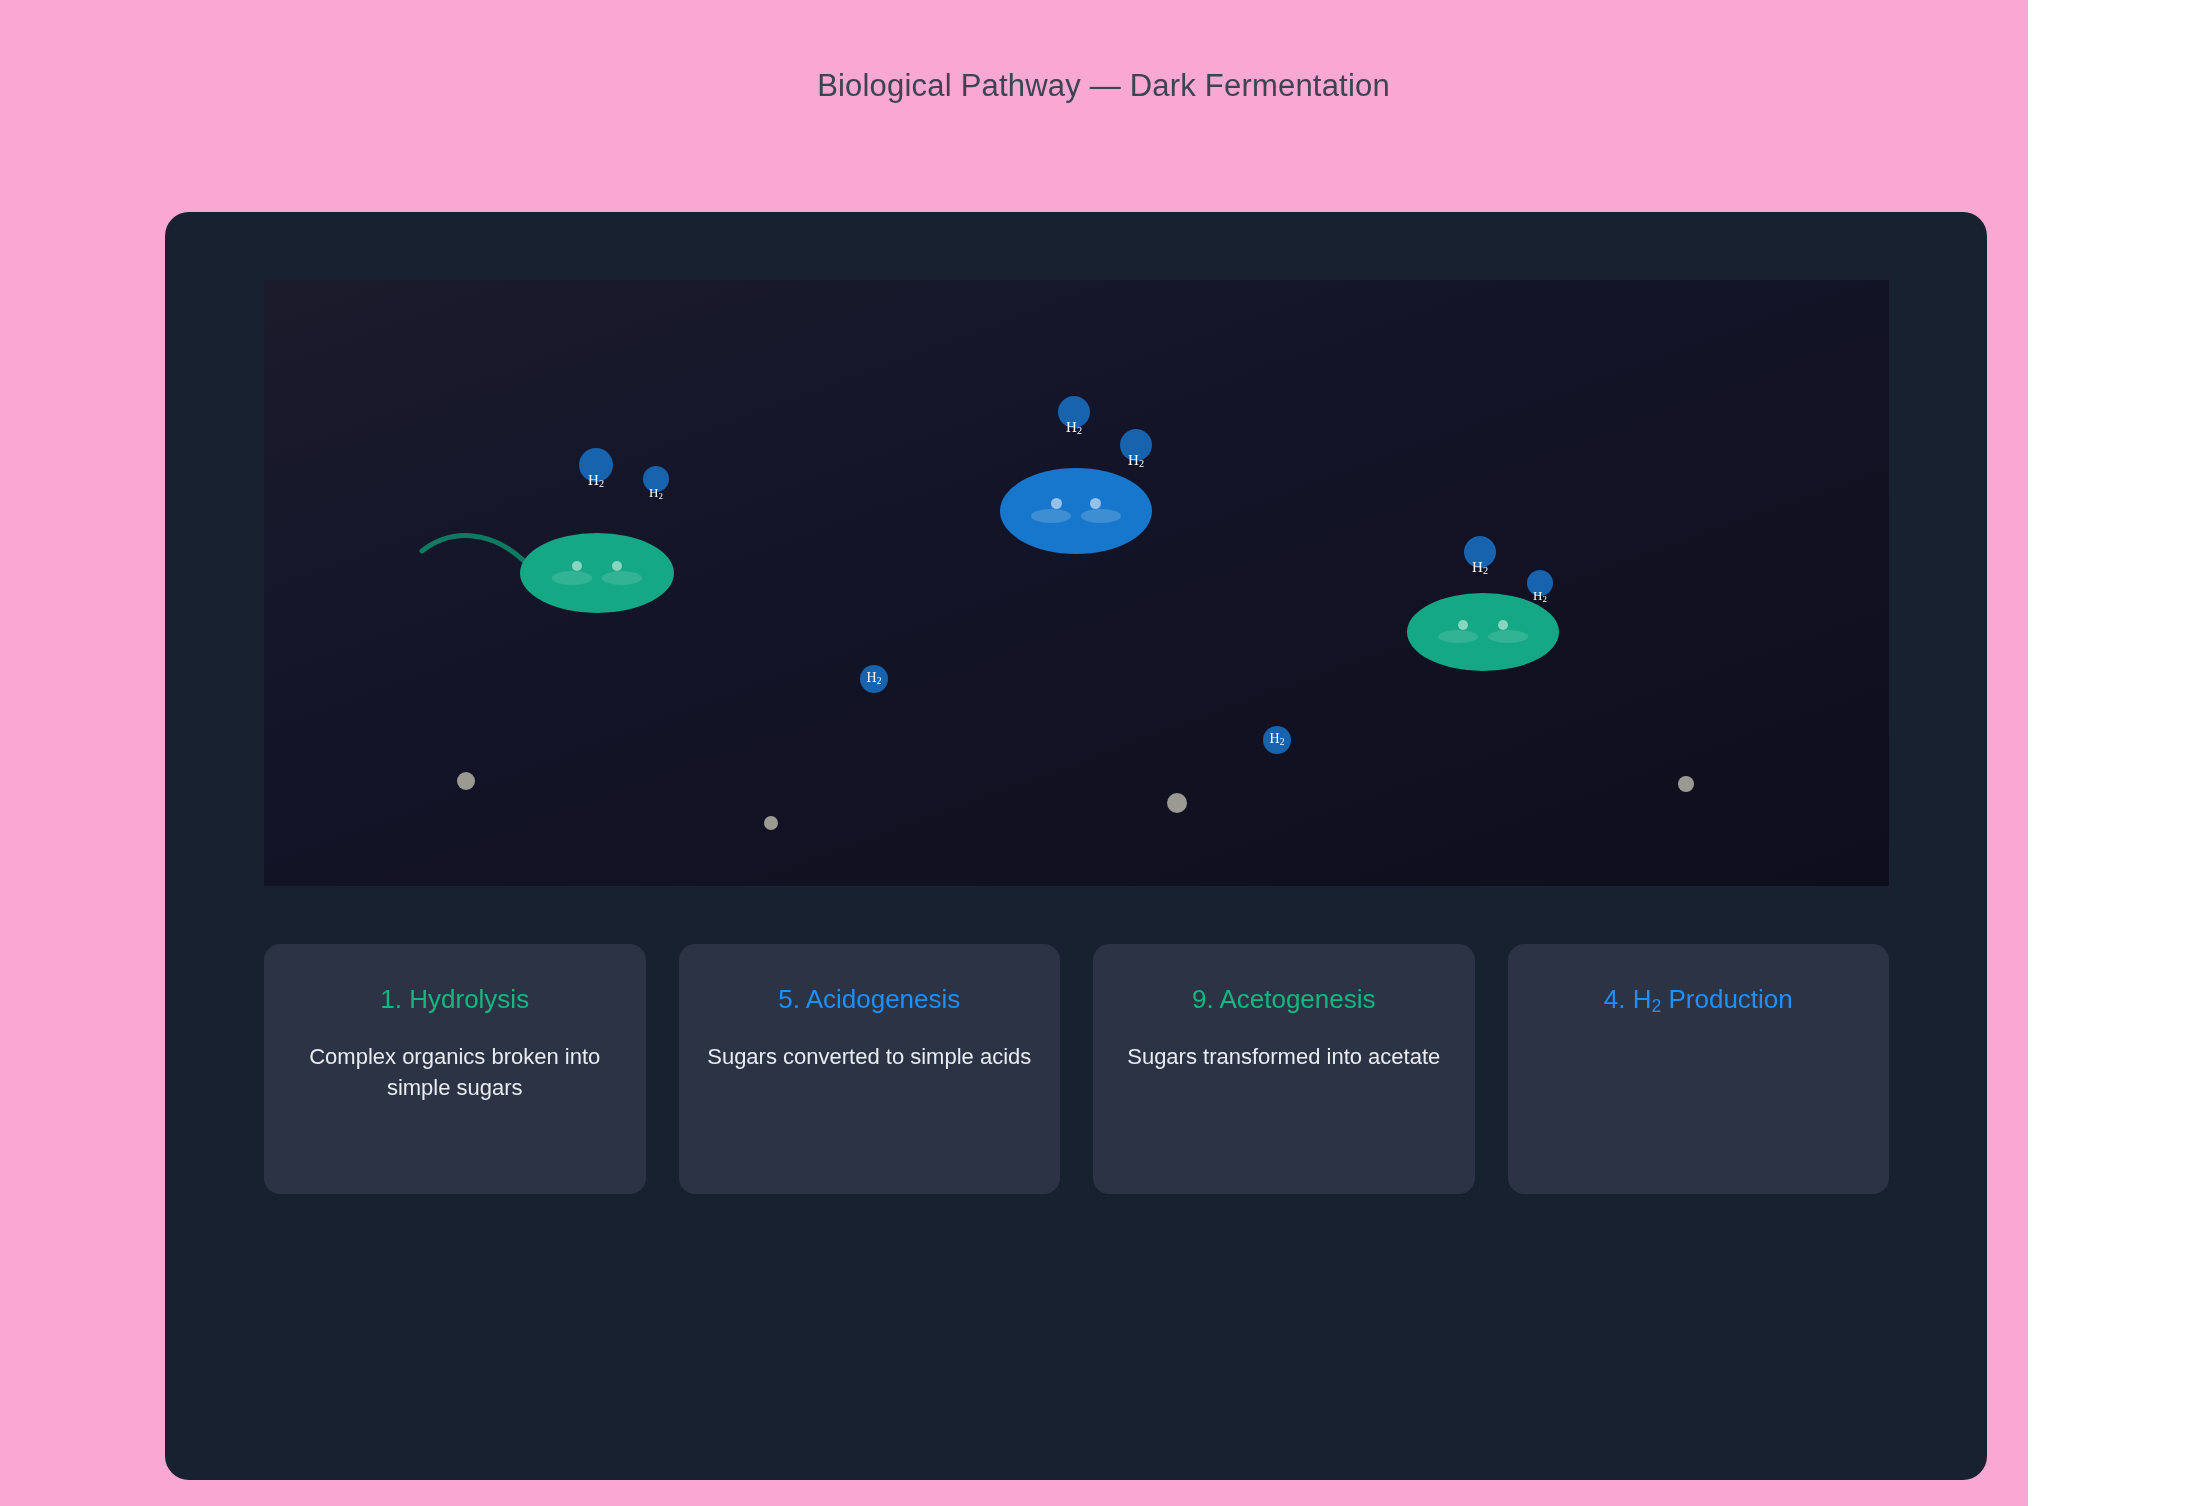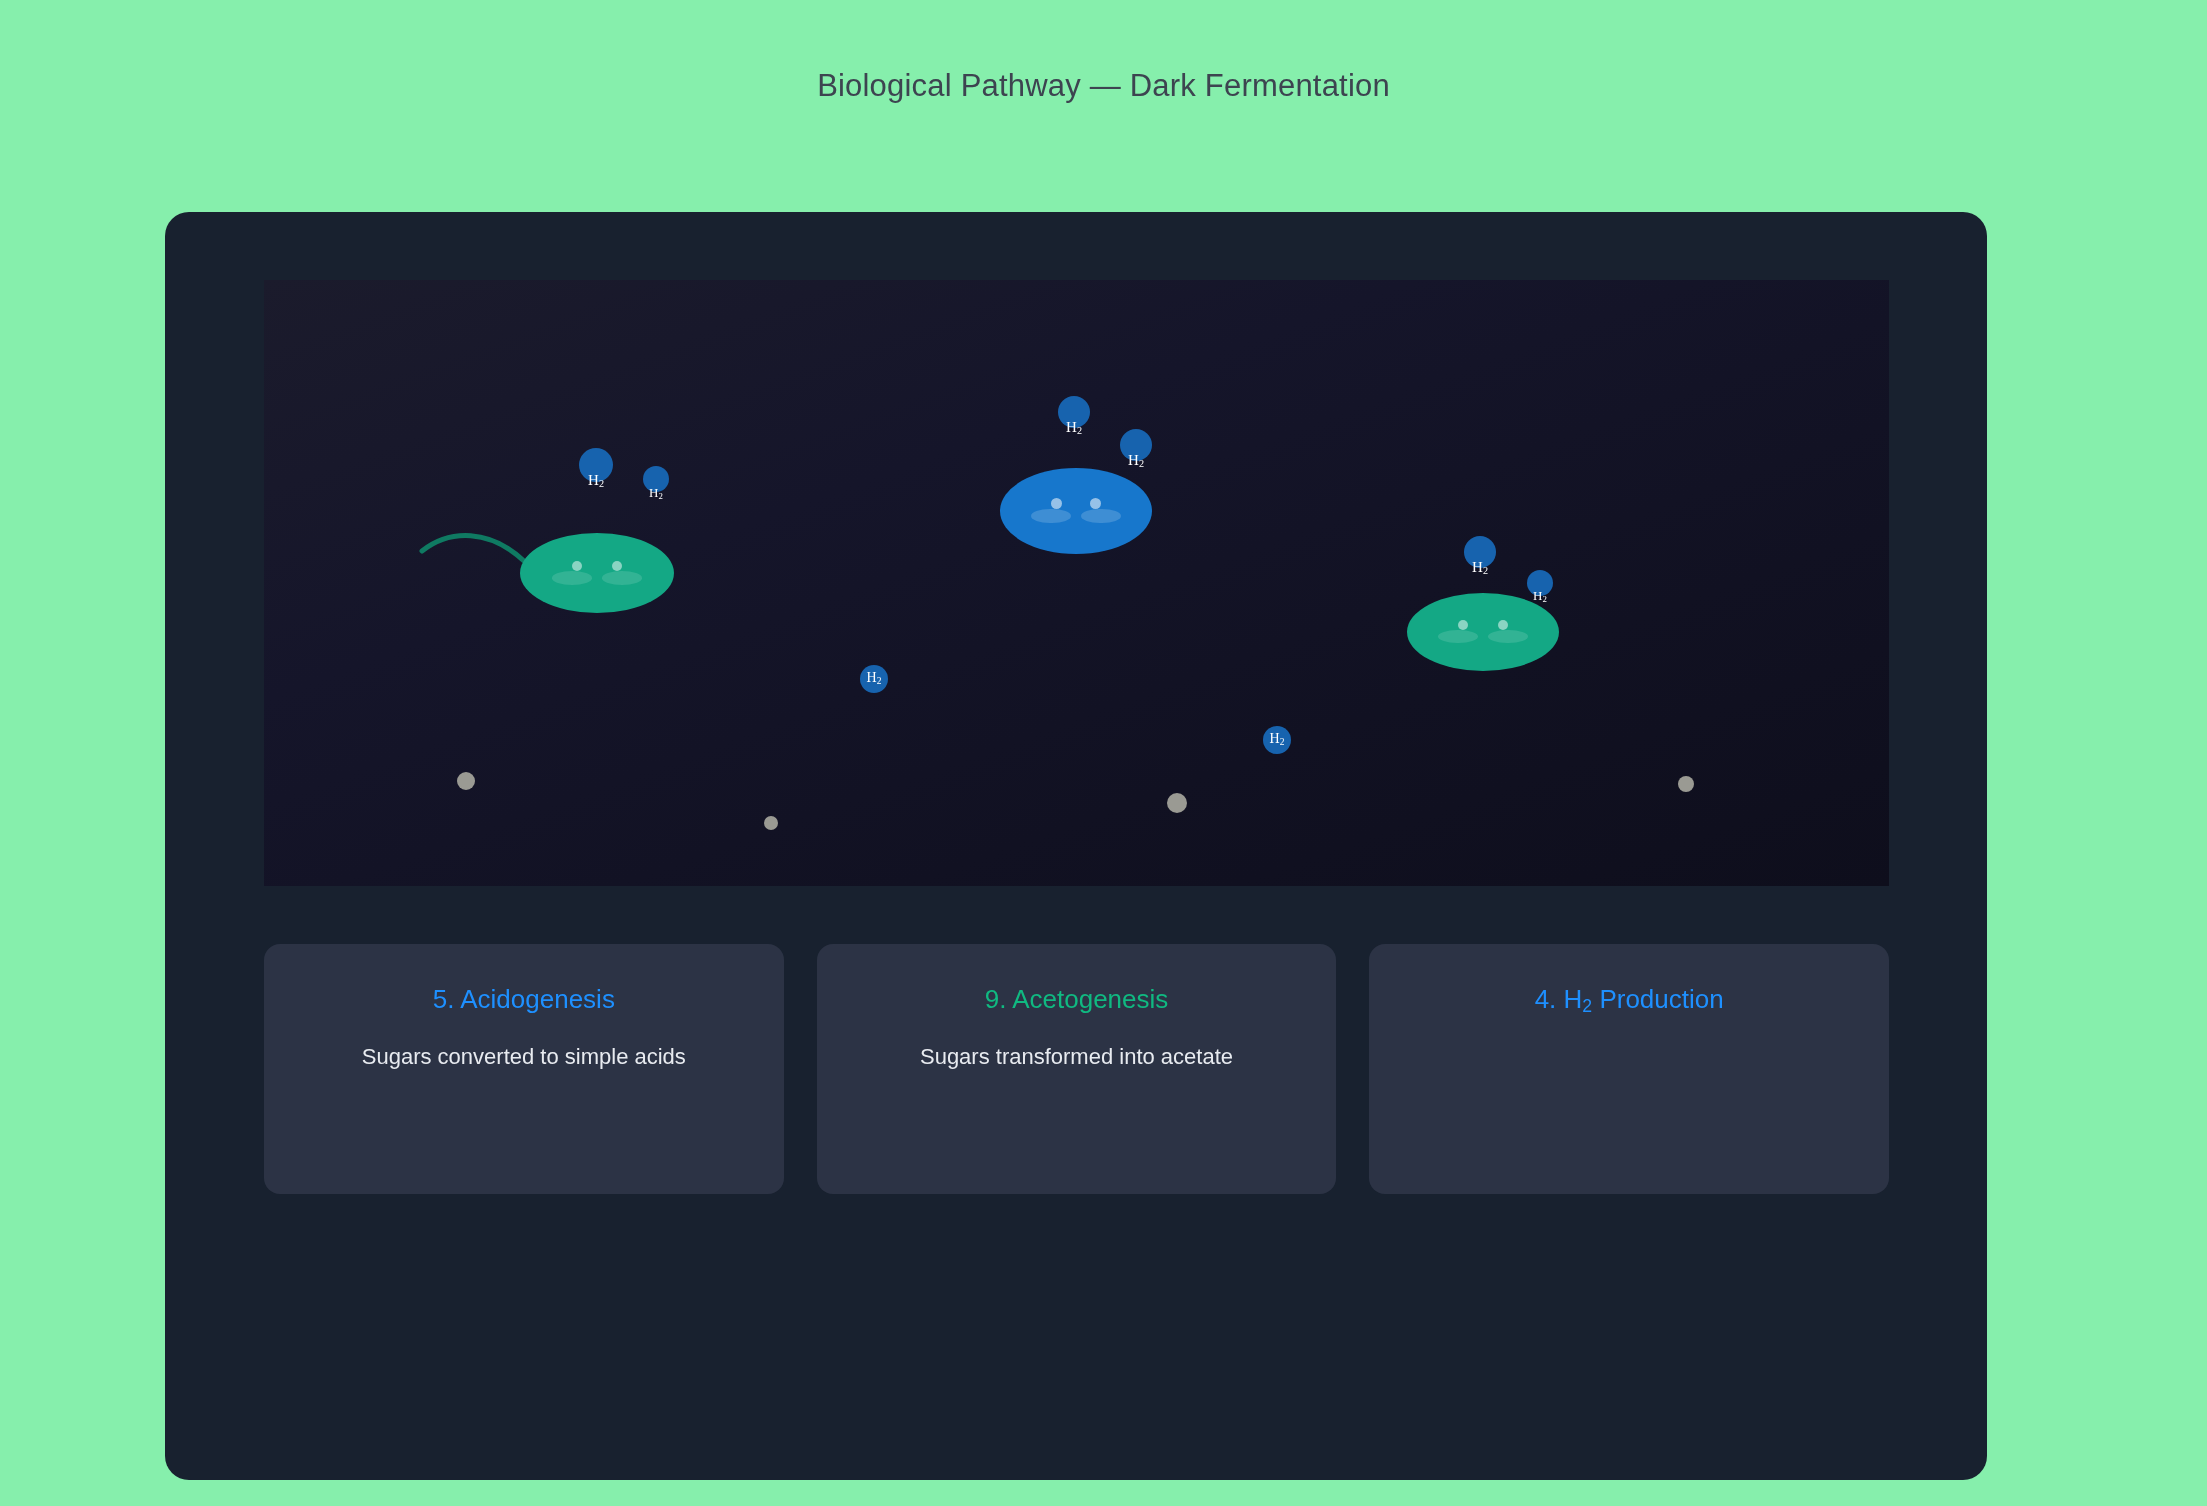--- a/index.html
+++ b/index.html
@@ -7,23 +7,23 @@
   html, body {
     width: 2207px;
     height: 1506px;
     background: #ffffff;
     font-family: "Liberation Sans", sans-serif;
     overflow: hidden;
   }
 
   .page {
     position: relative;
-    width: 2207px;
+    width: 2028px;
     height: 1506px;
-    background: #86efac;
+    background: #f9a8d4;
   }
 
   
   .page-title {
     position: absolute;
     top: 68px;
     left: 0;
     width: 2207px;
     text-align: center;
     font-size: 31px;
@@ -217,20 +217,24 @@
           <span class="bubble-label" style="font-size: 14px; top: calc(50% + 0px); left: 50%; transform: translate(-50%, -50%);">H<sub>2</sub></span>
         </div>
         <div class="particle" style="left: 202px; top: 501px; width: 18px; height: 18px; background: rgb(154, 154, 147);"></div>
         <div class="particle" style="left: 507px; top: 543px; width: 14px; height: 14px; background: rgb(154, 154, 147);"></div>
         <div class="particle" style="left: 913px; top: 523px; width: 20px; height: 20px; background: rgb(154, 154, 147);"></div>
         <div class="particle" style="left: 1422px; top: 504px; width: 16px; height: 16px; background: rgb(154, 154, 147);"></div>
       </div>
 
     <div class="cards" id="cards">
         <div class="card">
+          <div class="card-title" style="color: rgb(16, 185, 129);">1. Hydrolysis</div>
+          <div class="card-desc">Complex organics broken into simple sugars</div>
+        </div>
+        <div class="card">
           <div class="card-title" style="color: rgb(30, 144, 255);">5. Acidogenesis</div>
           <div class="card-desc">Sugars converted to simple acids</div>
         </div>
         <div class="card">
           <div class="card-title" style="color: rgb(16, 185, 129);">9. Acetogenesis</div>
           <div class="card-desc">Sugars transformed into acetate</div>
         </div>
         <div class="card">
           <div class="card-title" style="color: rgb(30, 144, 255);">4. H<sub>2</sub> Production</div>
         </div>

